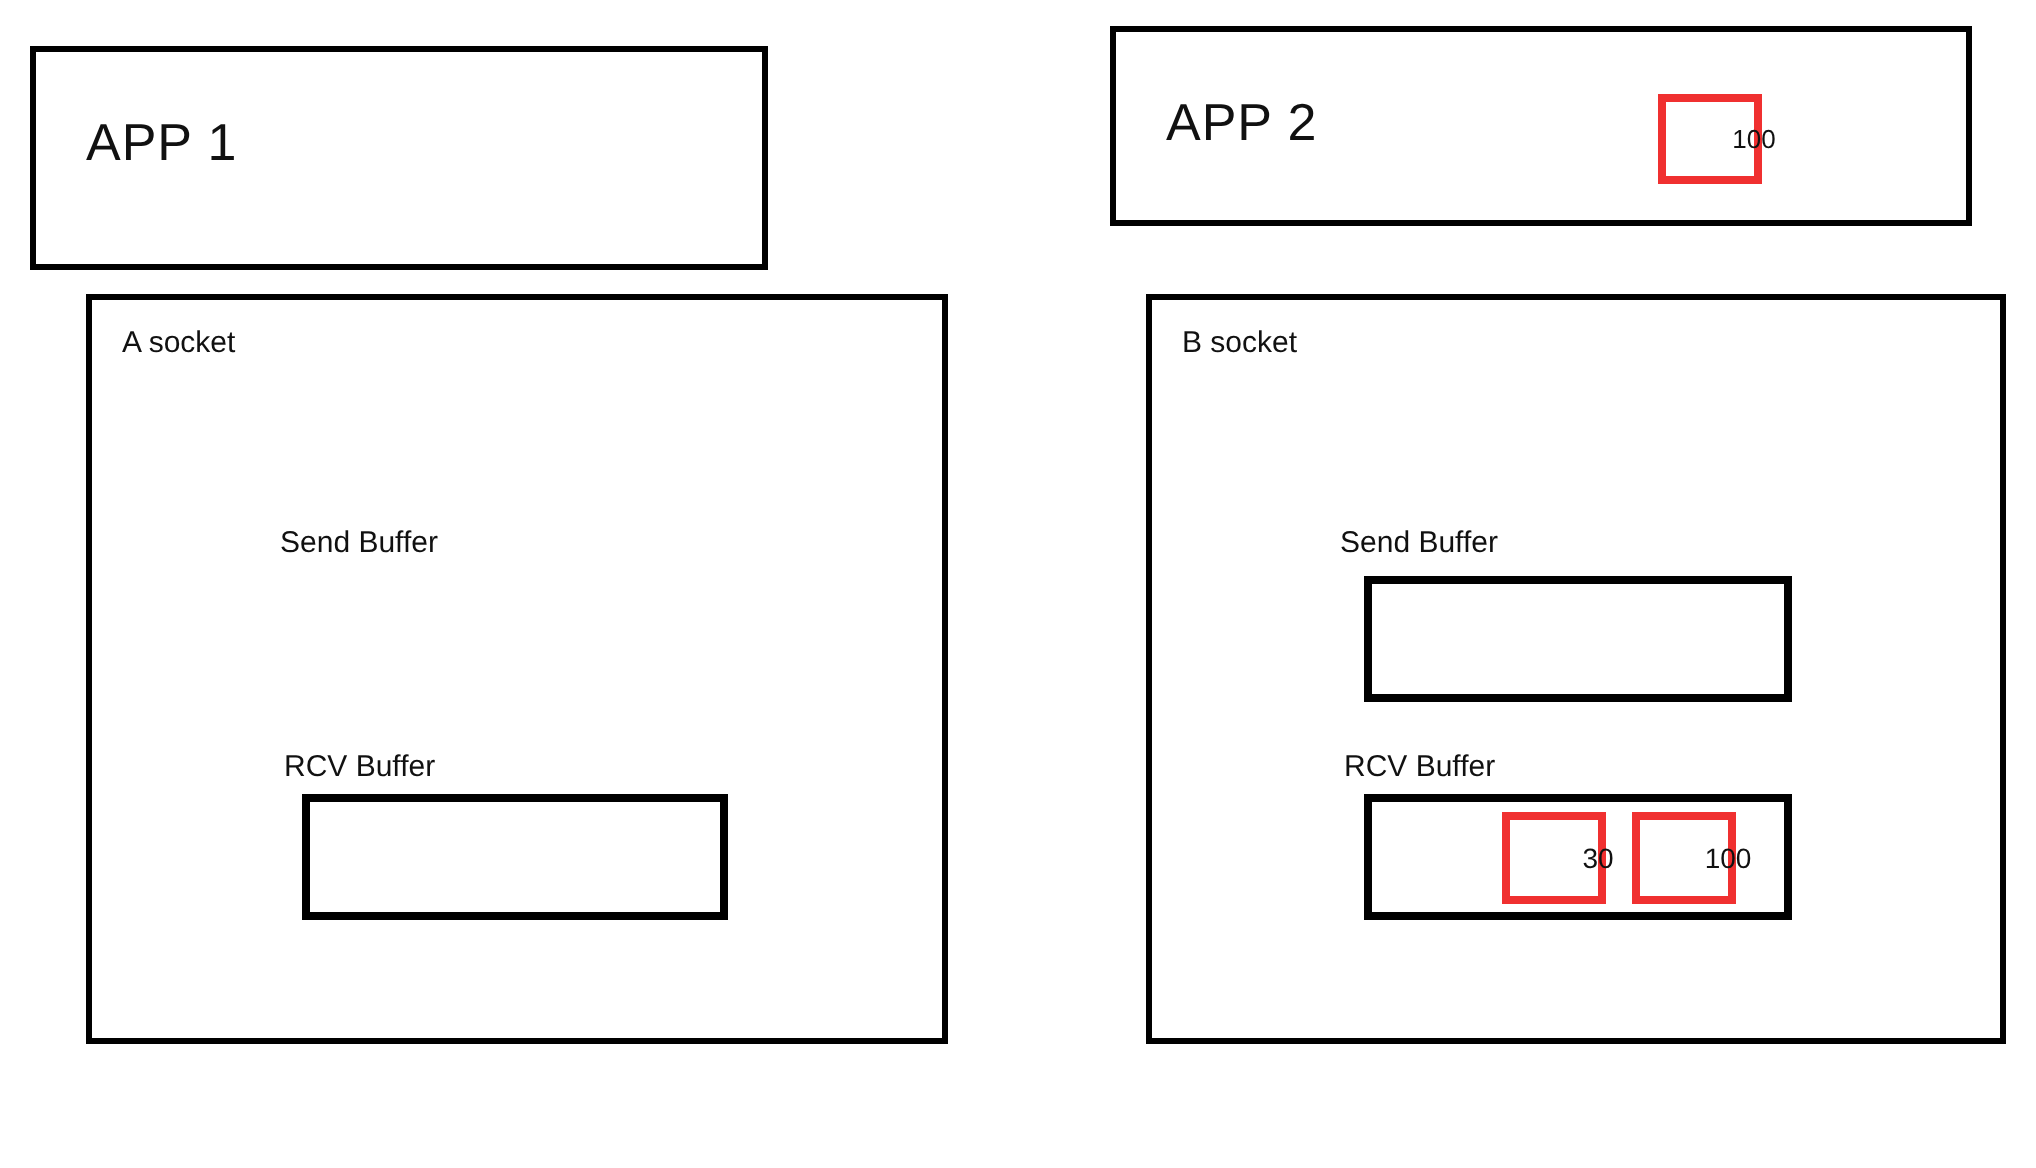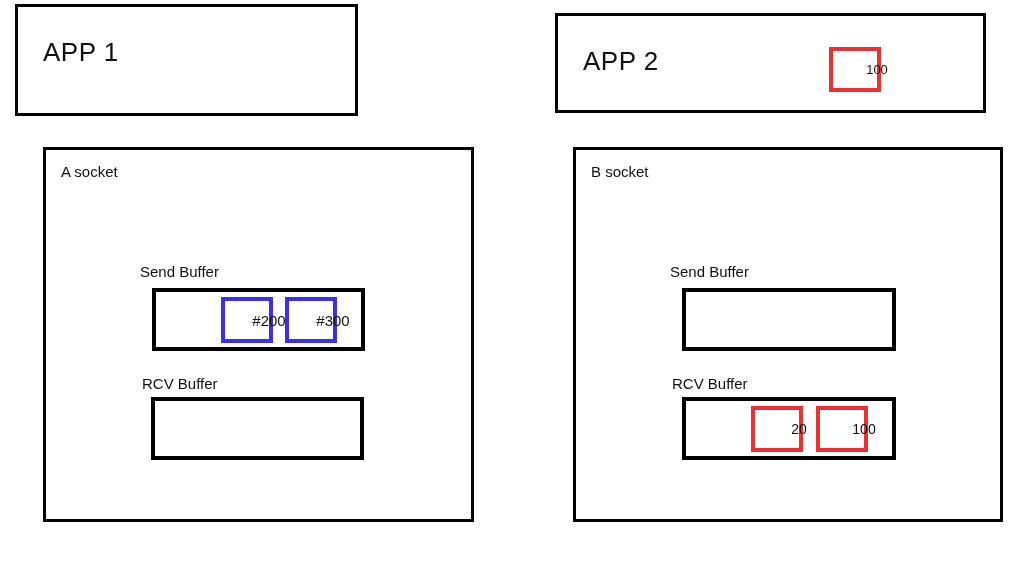--- a/index.html
+++ b/index.html
@@ -13,21 +13,21 @@
   }
   .canvas { position: absolute; inset: 0; }
 
   .box {
     position: absolute;
     border: 3px solid #000000;
     background: #ffffff;
   }
 
   
-  #app1 { left: 15px; top: 4px; width: 343px; height: 112px; }
+  #app1 { left: 15px; top: 23px; width: 369px; height: 112px; }
   #app2 { left: 555px; top: 13px; width: 431px; height: 100px; }
   .app-title {
     position: absolute; left: 25px; top: 30px;
     font-size: 26px; line-height: 1.2; color: #111111;
     letter-spacing: 0.5px;
   }
 
   
   #socketA { left: 15px; top: 147px; width: 431px; height: 375px; margin-left: 28px; }
   #socketB { left: 573px; top: 147px; width: 430px; height: 375px; }
@@ -97,43 +97,35 @@
     <div class="app-title">APP 2</div>
     <div class="segment seg-red" id="app2-seg">
       <span>100</span>
     </div>
   </div>
 
   <div class="box" id="socketA">
     <div class="socket-label">A socket</div>
 
     <div class="buffer-label send-label">Send Buffer</div>
-    <div class="buffer-rect send-rect">
-      <div class="segment seg-blue seg-pos-1">
-        <span>#200</span>
-      </div>
-      <div class="segment seg-blue seg-pos-2">
-        <span>#300</span>
-      </div>
-    </div>
 
     <div class="buffer-label rcv-label">RCV Buffer</div>
     <div class="buffer-rect rcv-rect"></div>
   </div>
 
   <div class="box" id="socketB">
     <div class="socket-label">B socket</div>
 
     <div class="buffer-label send-label">Send Buffer</div>
     <div class="buffer-rect send-rect"></div>
 
     <div class="buffer-label rcv-label">RCV Buffer</div>
     <div class="buffer-rect rcv-rect">
       <div class="segment seg-red seg-pos-1">
-        <span>20</span>
+        <span>30</span>
       </div>
       <div class="segment seg-red seg-pos-2">
         <span>100</span>
       </div>
     </div>
   </div>
 
 
 </div>
 

